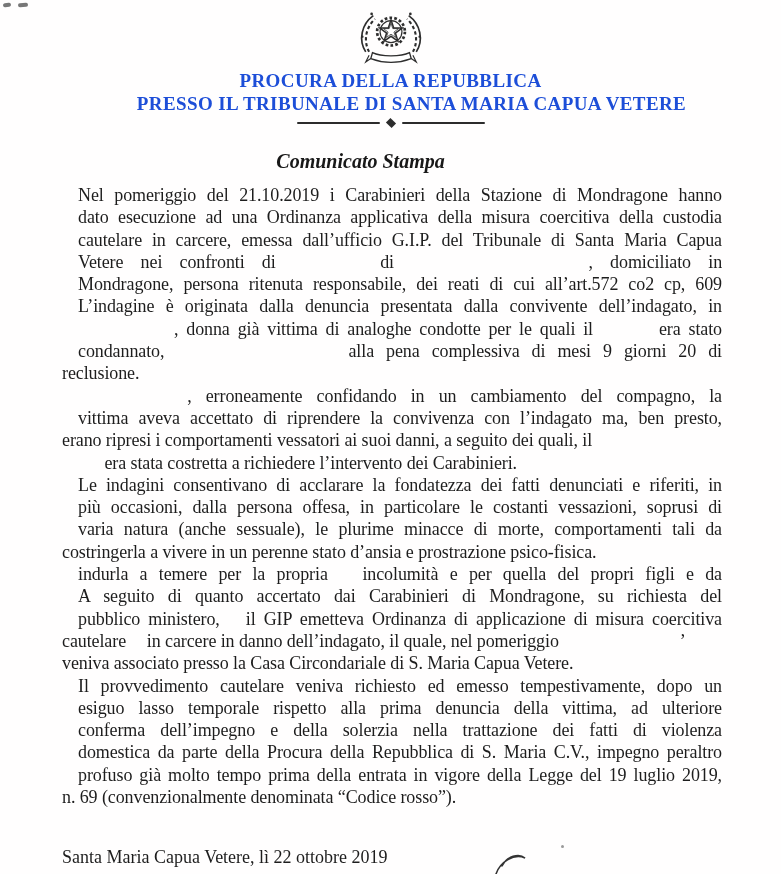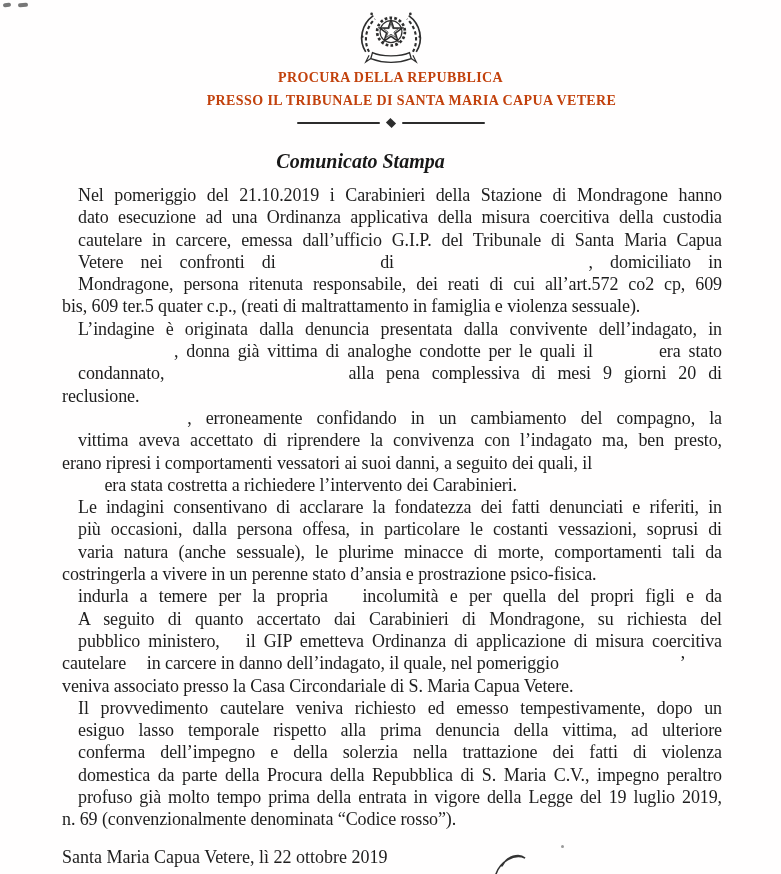--- a/index.html
+++ b/index.html
@@ -12,21 +12,21 @@
     overflow:hidden;
   }
   
   .corner-mark{position:absolute;background:#4a4a4a;border-radius:2px;opacity:.75;}
   .ink-dot{position:absolute;width:3px;height:3px;border-radius:50%;background:#9a9a9a;}
   
   #emblem{position:absolute;top:3px;left:0;width:781px;text-align:center;}
   
   .hdr{
     position:absolute;left:0;width:781px;text-align:center;
-    font-weight:bold;font-size:14px;letter-spacing:.4px;color:#c2410c;
+    font-weight:bold;font-size:19px;letter-spacing:.4px;color:#1d4ed8;
     white-space:nowrap;
   }
   #hdr1{top:70px;}
   #hdr2{top:93px;padding-left:21px;}
   
   #divider{
     position:absolute;top:119px;left:0;width:781px;
     display:flex;align-items:center;justify-content:center;
   }
   #divider .rule{width:83px;height:2.6px;background:#2c2c2c;border-radius:2px;}
@@ -99,21 +99,20 @@
 
   <div id="doc-title">Comunicato Stampa</div>
 
   <div id="document-body">
       <div class="para">
         <div class="line just"><span>Nel pomeriggio del 21.10.2019 i Carabinieri della Stazione di Mondragone hanno</span></div>
         <div class="line just"><span>dato esecuzione ad una Ordinanza applicativa della misura coercitiva della custodia</span></div>
         <div class="line just"><span>cautelare in carcere, emessa dall’ufficio G.I.P. del Tribunale di Santa Maria Capua</span></div>
         <div class="line just"><span>Vetere nei confronti di</span> <span class="redact-gap" style="width: 70px;"></span> <span>di</span> <span class="redact-gap" style="width: 160px;"></span> <span>, domiciliato in</span></div>
         <div class="line just"><span>Mondragone, persona ritenuta responsabile, dei reati di cui all’art.572 co2 cp, 609</span></div>
-        <div class="line"><span>bis, 609 ter.5 quater c.p., (reati di maltrattamento in famiglia e violenza sessuale).</span></div>
       </div>
       <div class="para">
         <div class="line just"><span>L’indagine è originata dalla denuncia presentata dalla convivente dell’indagato, in</span></div>
         <div class="line just"><span class="redact-gap" style="width: 88px;"></span> <span>, donna già vittima di analoghe condotte per le quali il</span> <span class="redact-gap" style="width: 50px;"></span> <span>era stato</span></div>
         <div class="line just"><span>condannato,</span> <span class="redact-gap" style="width: 160px;"></span> <span>alla pena complessiva di mesi 9 giorni 20 di</span></div>
         <div class="line"><span>reclusione.</span></div>
       </div>
       <div class="para">
         <div class="line just"><span class="redact-gap" style="width: 95px;"></span> <span>, erroneamente confidando in un cambiamento del compagno, la</span></div>
         <div class="line just"><span>vittima aveva accettato di riprendere la convivenza con l’indagato ma, ben presto,</span></div>

